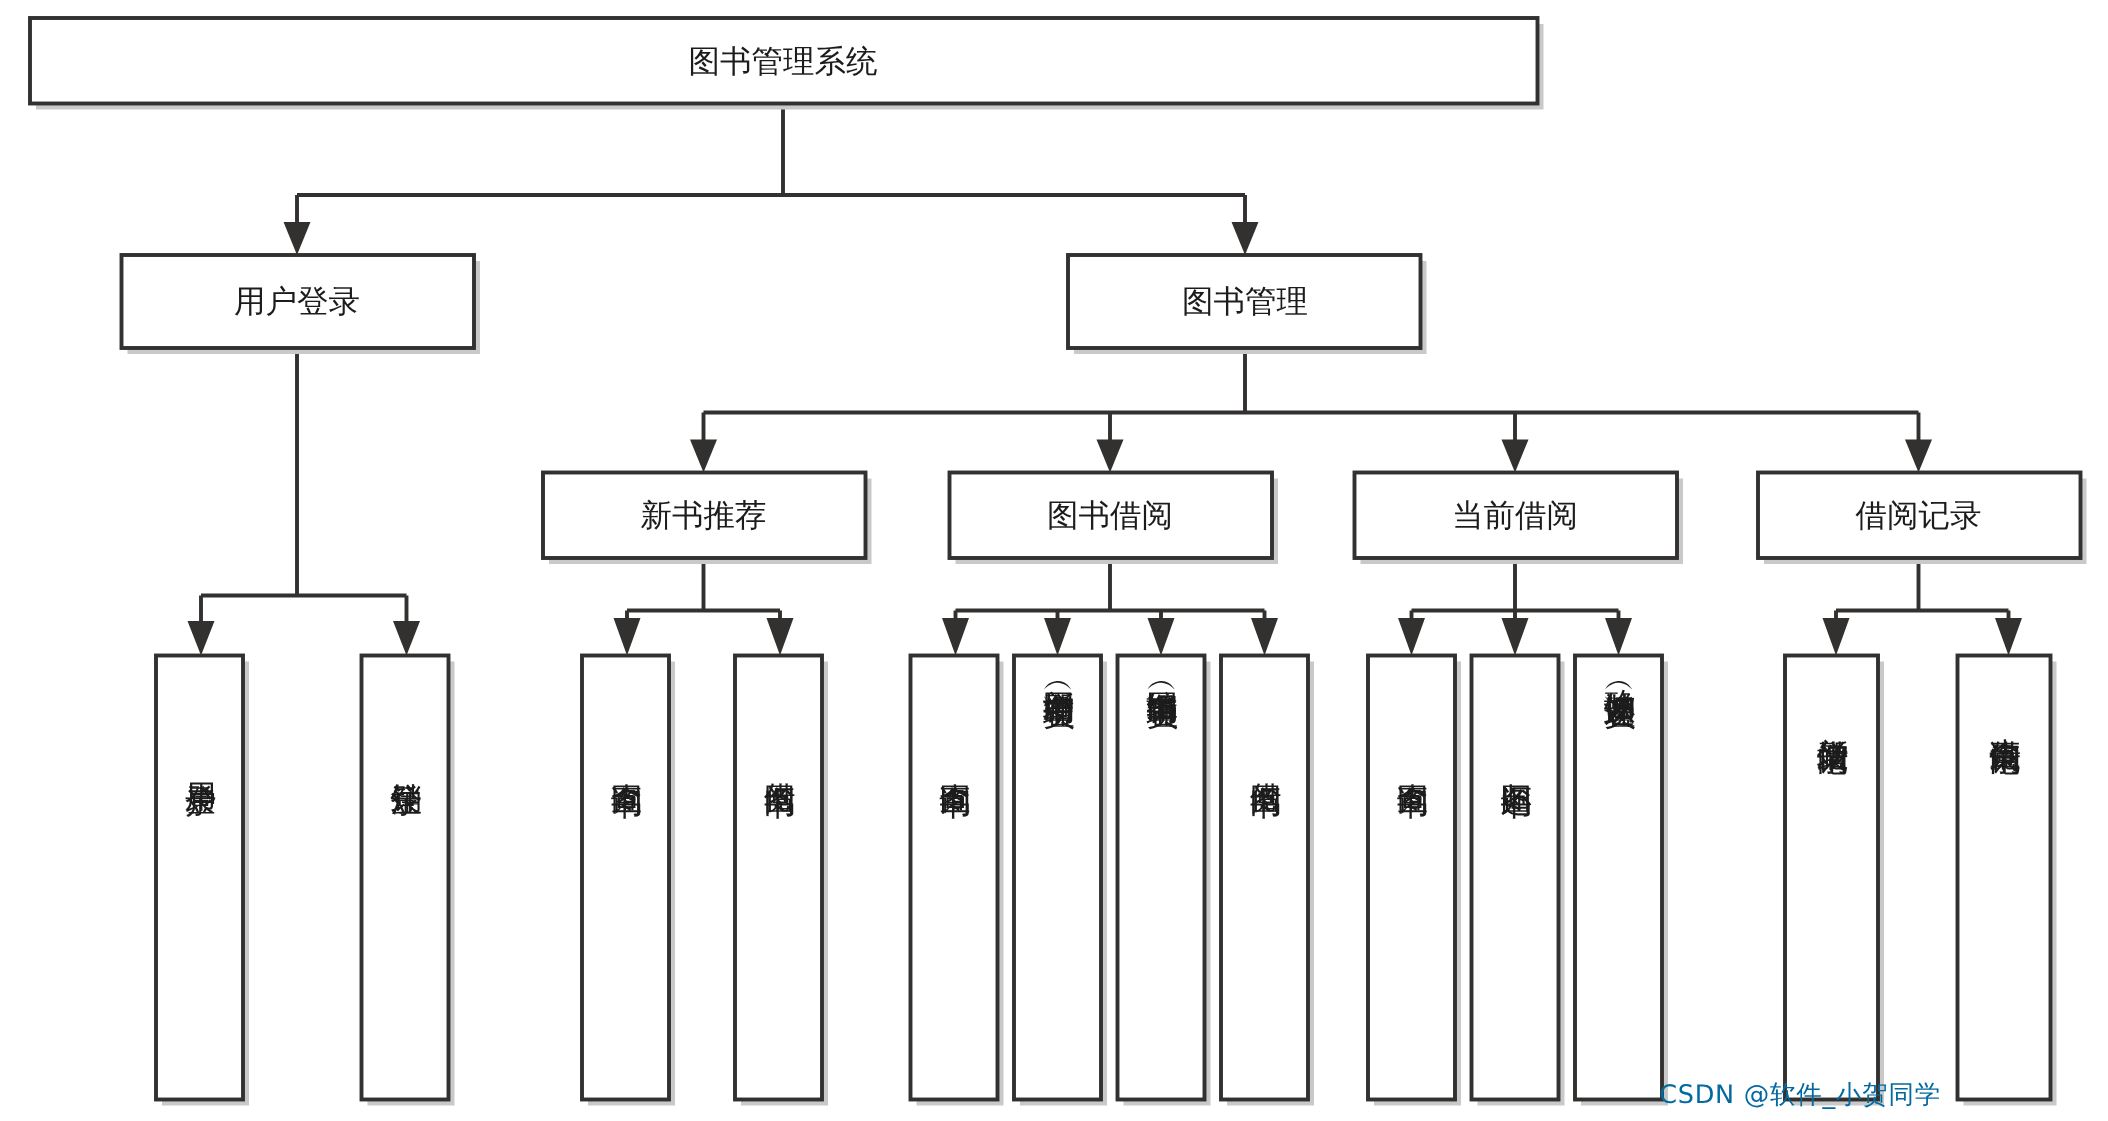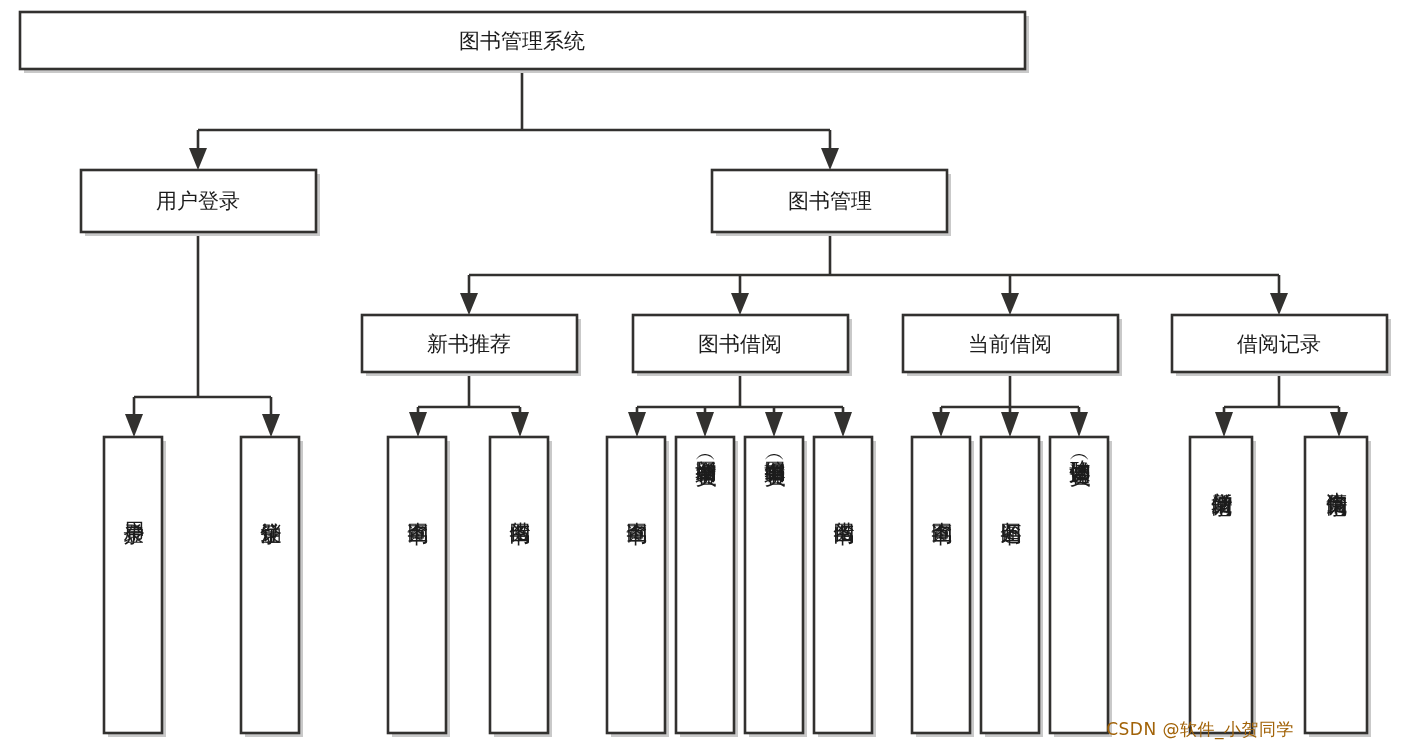--- a/index.html
+++ b/index.html
@@ -66,21 +66,21 @@
     text-align: center;
     transform: translateX(-50%);
     pointer-events: none;
   }
   #watermark {
     position: absolute;
     right: 8px;
     bottom: 6px;
     font-family: "DejaVu Sans", "Liberation Sans", sans-serif;
     font-size: 17px;
-    color: #a16207;
+    color: #0369a1;
     letter-spacing: 0.5px;
     user-select: none;
   }
 </style>
 </head>
 <body>
 
 <div id="diagram-root">
 
   <svg id="flow" viewBox="0 0 1405 747">

